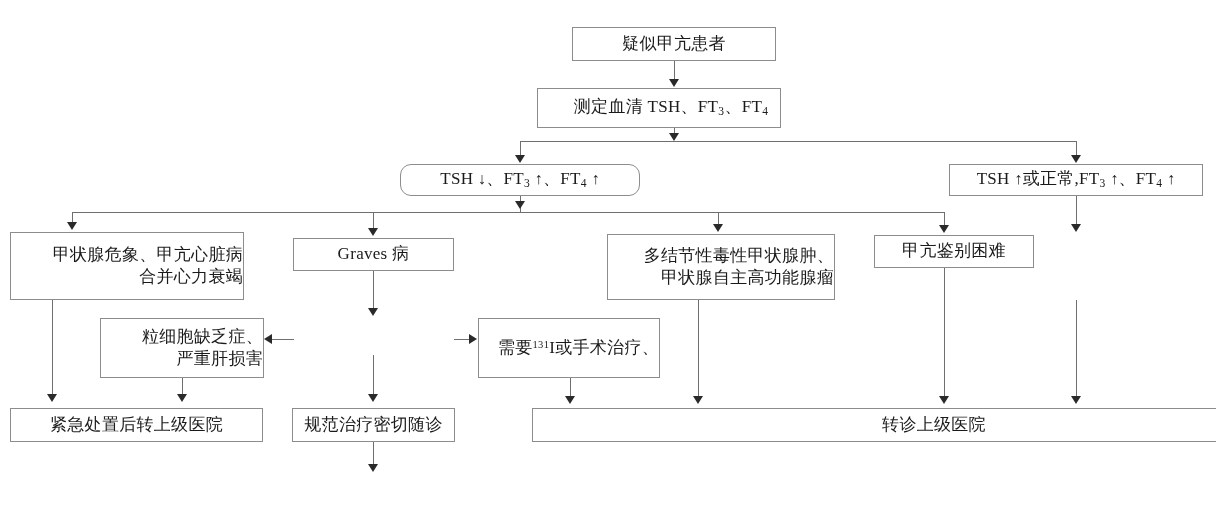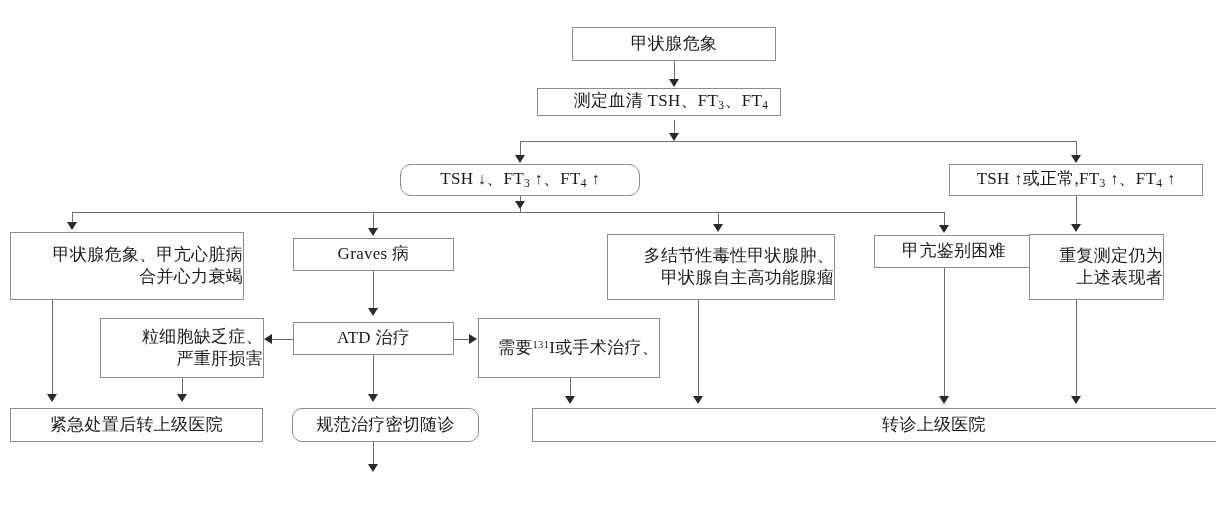--- a/index.html
+++ b/index.html
@@ -70,24 +70,24 @@
     border-right: 8px solid #2a2a2a;
     z-index: 2;
   }
 </style>
 </head>
 <body>
 
 <div id="canvas">
 
   <div class="node" style="left:572px; top:27px; width:204px; height:34px;">
-    <span class="ln">甲状腺危象</span>
-  </div>
-
-  <div class="node" style="left:537px; top:88px; width:244px; height:28px;padding-left:24px;">
+    <span class="ln">疑似甲亢患者</span>
+  </div>
+
+  <div class="node" style="left:537px; top:88px; width:244px; height:40px;padding-left:24px;">
     <span class="ln"><span>测定血清 TSH、FT</span><sub>3</sub><span>、FT</span><sub>4</sub></span>
   </div>
 
   <div class="node" style="left:400px; top:164px; width:240px; height:32px;border-radius:11px;">
     <span class="ln"><span>TSH</span> <span class="arw">↓</span><span>、FT</span><sub>3</sub> <span class="arw">↑</span><span>、FT</span><sub>4</sub> <span class="arw">↑</span></span>
   </div>
 
   <div class="node" style="left:949px; top:164px; width:254px; height:32px;">
     <span class="ln"><span>TSH</span> <span class="arw">↑</span><span>或正常,FT</span><sub>3</sub> <span class="arw">↑</span><span>、FT</span><sub>4</sub> <span class="arw">↑</span></span>
   </div>
@@ -103,43 +103,36 @@
 
   <div class="node left-align" style="left:607px; top:234px; width:228px; height:66px;">
     <span class="ln">多结节性毒性甲状腺肿、</span>
     <span class="ln">甲状腺自主高功能腺瘤</span>
   </div>
 
   <div class="node" style="left:874px; top:235px; width:160px; height:33px;">
     <span class="ln">甲亢鉴别困难</span>
   </div>
 
-  <div class="node left-align" style="left:1029px; top:234px; width:135px; height:66px;">
-    <span class="ln">重复测定仍为</span>
-    <span class="ln">上述表现者</span>
-  </div>
 
   <div class="node left-align" style="left:100px; top:318px; width:164px; height:60px;">
     <span class="ln">粒细胞缺乏症、</span>
     <span class="ln">严重肝损害</span>
   </div>
 
-  <div class="node" style="left:293px; top:322px; width:161px; height:33px;">
-    <span class="ln">ATD 治疗</span>
-  </div>
 
   <div class="node left-align" style="left:478px; top:318px; width:182px; height:60px;">
     <span class="ln"><span>需要</span><sup>131</sup><span>I或手术治疗、</span></span>
   </div>
 
   <div class="node" style="left:10px; top:408px; width:253px; height:34px;">
     <span class="ln">紧急处置后转上级医院</span>
   </div>
 
-  <div class="node" style="left:292px; top:408px; width:187px; height:34px;border-radius:10px;">
+  <div class="node" style="left:292px; top:408px; width:163px; height:34px;">
     <span class="ln">规范治疗密切随诊</span>
   </div>
 
 
   <div class="node" style="left:532px; top:408px; width:804px; height:34px;">
     <span class="ln">转诊上级医院</span>
   </div>
 
   <div class="ln-v" style="left:674px; top:61px; height:19px;"></div>
   <div class="ahead" style="left:669px; top:79px;"></div>

